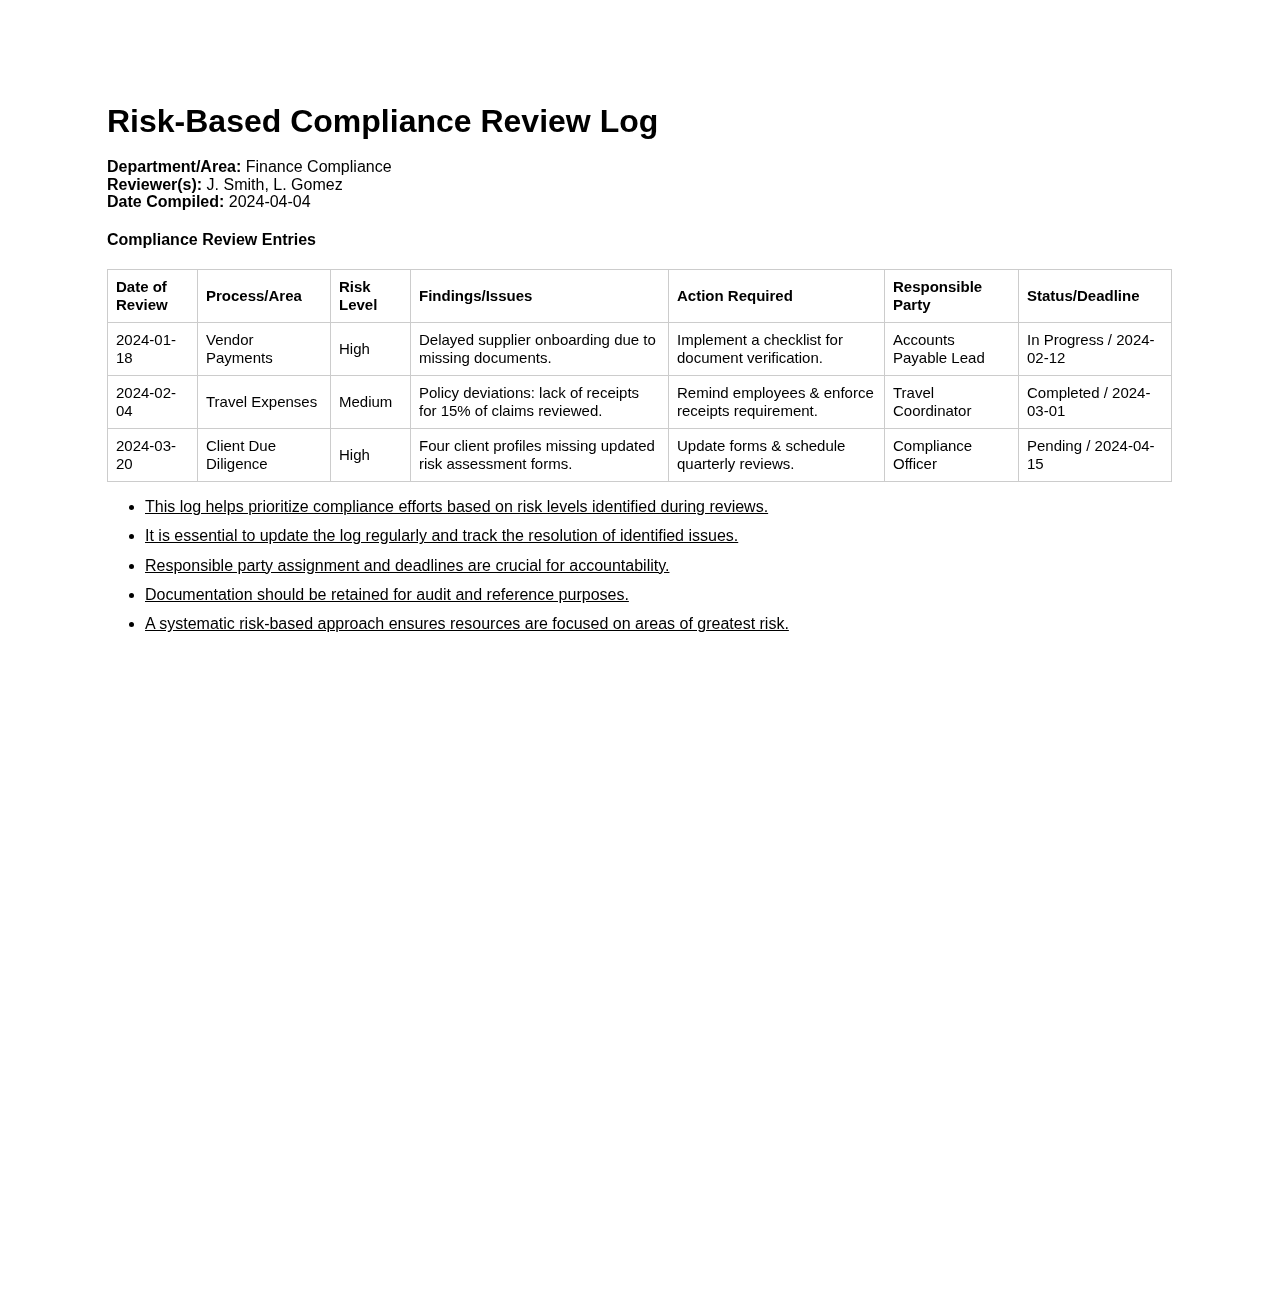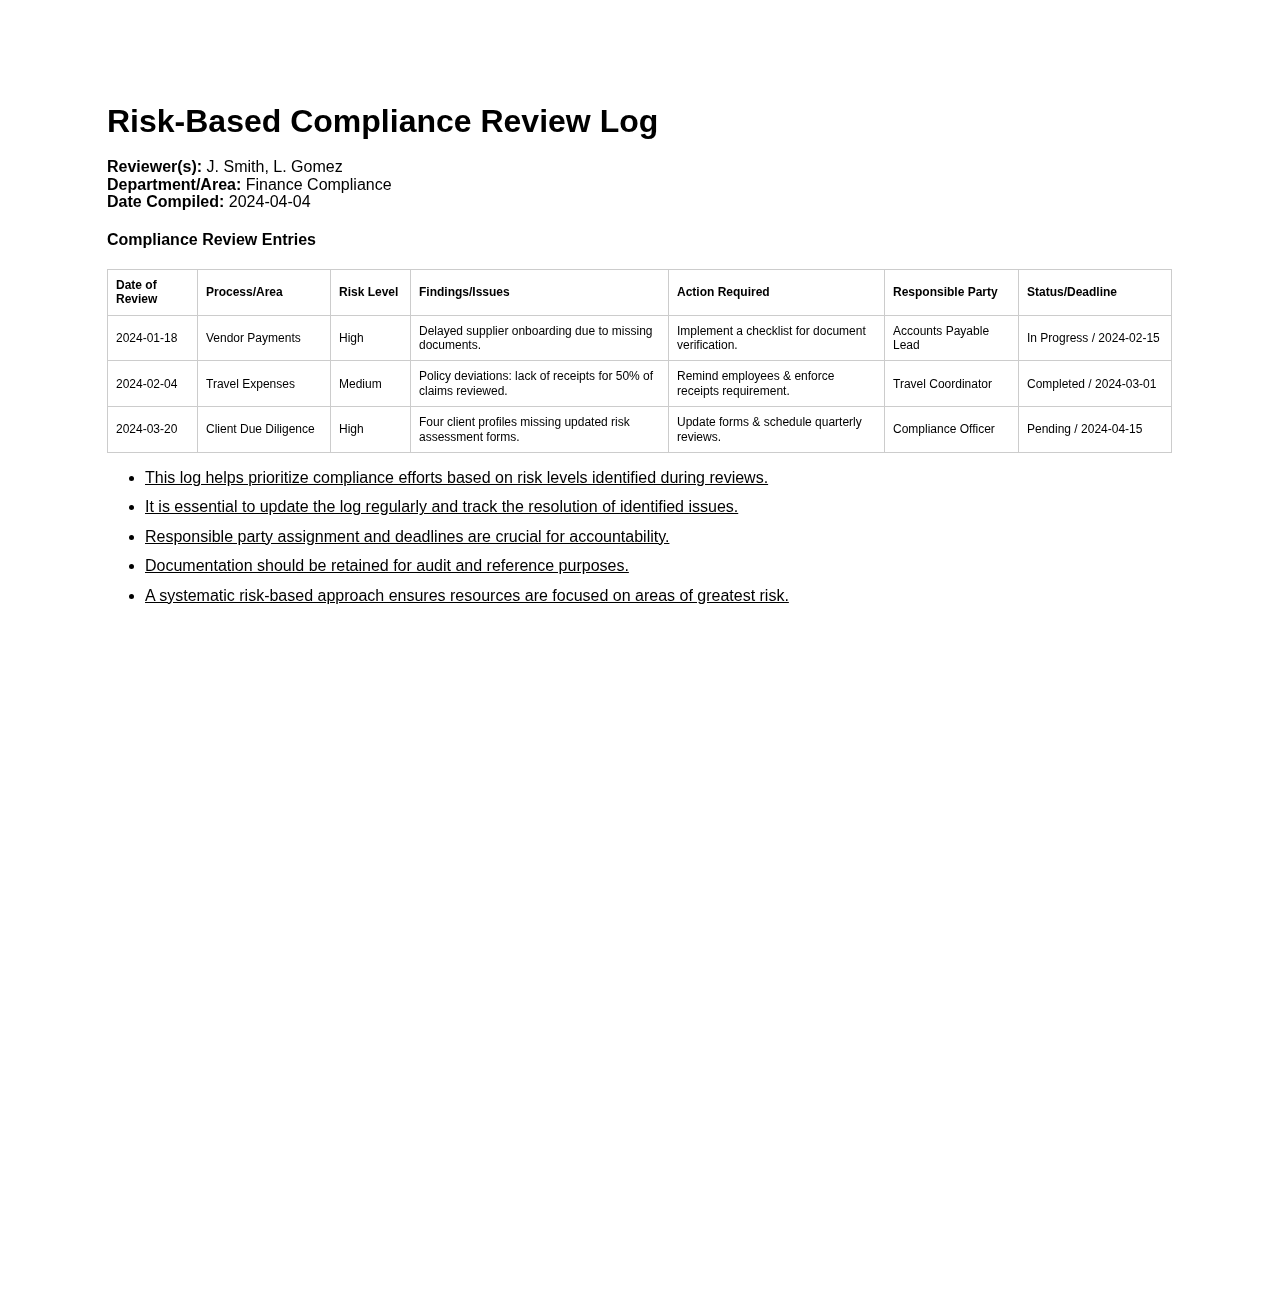--- a/index.html
+++ b/index.html
@@ -30,21 +30,21 @@
   .meta-line strong { font-weight: bold; }
   h2.section-heading {
     font-size: 16px;
     font-weight: bold;
     margin: 20px 0 20px 0;
   }
   table.review-table {
     border-collapse: collapse;
     table-layout: fixed;
     width: 1064px;
-    font-size: 12px;
+    font-size: 15px;
     line-height: 1.2;
   }
   table.review-table th,
   table.review-table td {
     border: 1px solid #cccccc;
     padding: 8px;
     text-align: left;
     vertical-align: middle;
     word-wrap: break-word;
   }
@@ -69,26 +69,26 @@
 </style>
 </head>
 <body>
 
 <div class="page">
 
   <h1 class="doc-title">Risk-Based Compliance Review Log</h1>
 
   <div class="meta-block">
     <div class="meta-line">
+      <strong>Department/Area:</strong>
+      <span>Finance Compliance</span>
+    </div>
+    <div class="meta-line">
       <strong>Reviewer(s):</strong>
       <span>J. Smith, L. Gomez</span>
-    </div>
-    <div class="meta-line">
-      <strong>Department/Area:</strong>
-      <span>Finance Compliance</span>
     </div>
     <div class="meta-line">
       <strong>Date Compiled:</strong>
       <span>2024-04-04</span>
     </div>
   </div>
 
   <h2 class="section-heading">Compliance Review Entries</h2>
 
   <table class="review-table">
@@ -113,27 +113,27 @@
       </tr>
     </thead>
     <tbody>
       <tr>
         <td>2024-01-18</td>
         <td>Vendor Payments</td>
         <td>High</td>
         <td>Delayed supplier onboarding due to missing documents.</td>
         <td>Implement a checklist for document verification.</td>
         <td>Accounts Payable Lead</td>
-        <td>In Progress / 2024-02-15</td>
+        <td>In Progress / 2024-02-12</td>
       </tr>
       <tr>
         <td>2024-02-04</td>
         <td>Travel Expenses</td>
         <td>Medium</td>
-        <td>Policy deviations: lack of receipts for 50% of claims reviewed.</td>
+        <td>Policy deviations: lack of receipts for 15% of claims reviewed.</td>
         <td>Remind employees &amp; enforce receipts requirement.</td>
         <td>Travel Coordinator</td>
         <td>Completed / 2024-03-01</td>
       </tr>
       <tr>
         <td>2024-03-20</td>
         <td>Client Due Diligence</td>
         <td>High</td>
         <td>Four client profiles missing updated risk assessment forms.</td>
         <td>Update forms &amp; schedule quarterly reviews.</td>

